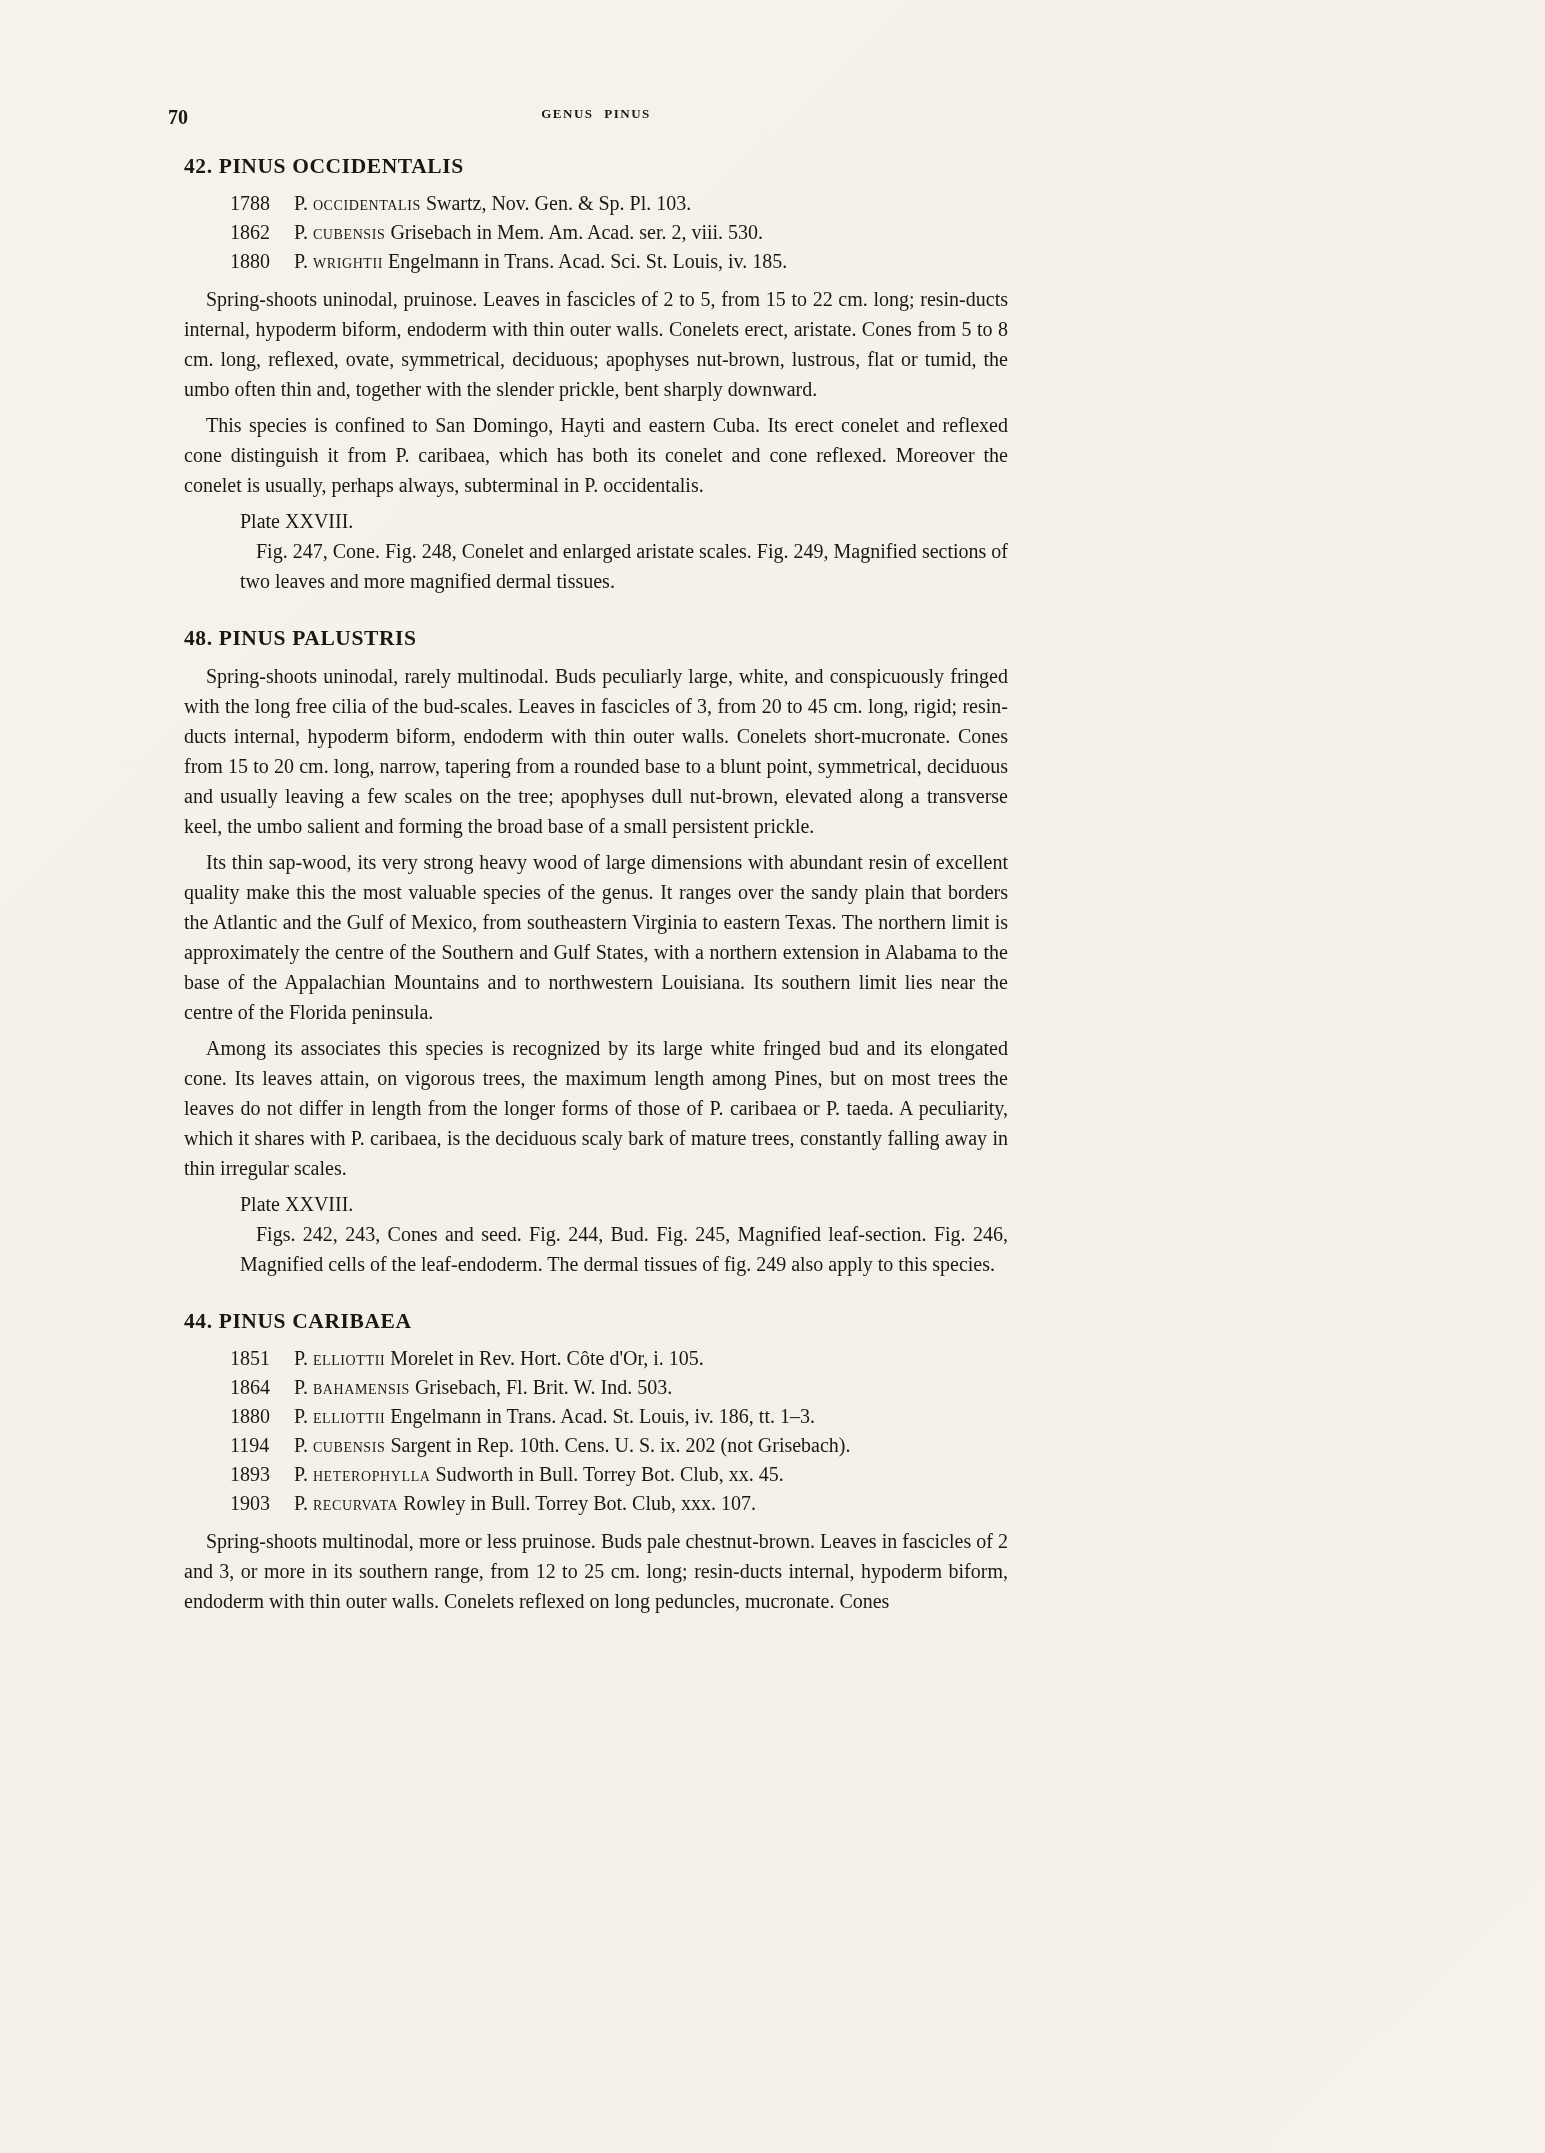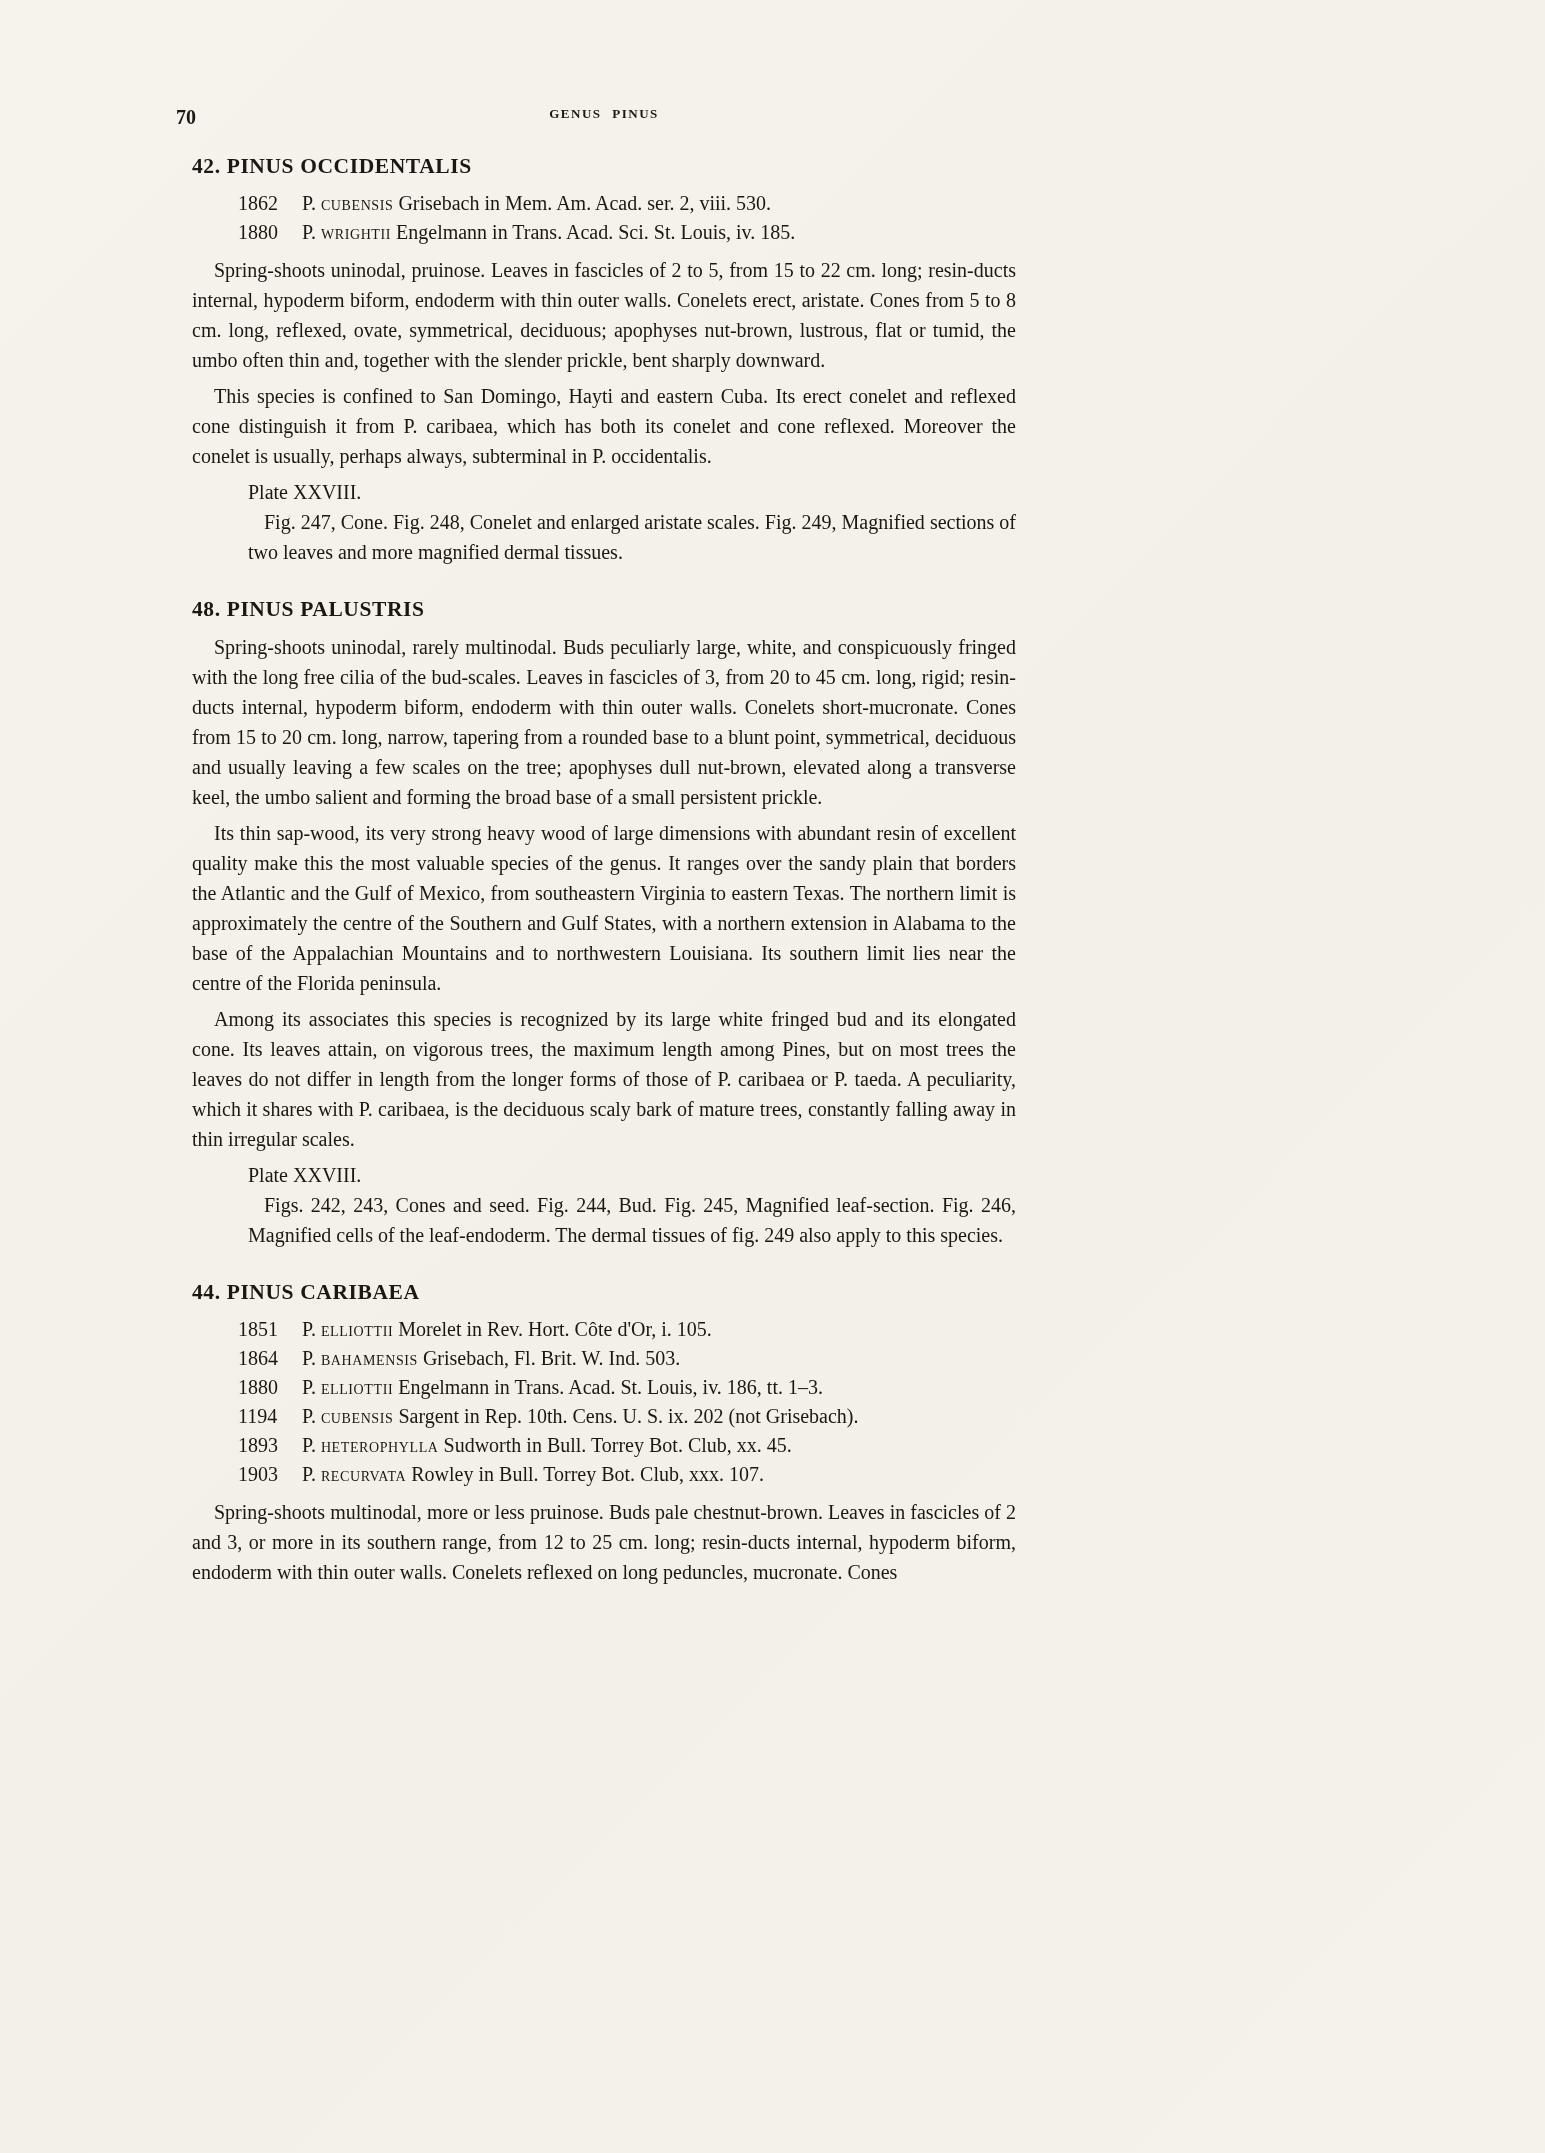--- a/index.html
+++ b/index.html
@@ -6,21 +6,21 @@
   body {
     width: 1545px;
     height: 2153px;
     background: linear-gradient(135deg, #f6f3ec 0%, #f3f0e8 55%, #f5f2ea 100%);
     font-family: "Liberation Serif", "DejaVu Serif", serif;
     color: #1b1712;
     position: relative;
   }
   .content {
     position: absolute;
-    left: 176px;
+    left: 168px;
     top: 106px;
     width: 856px;
   }
   .page-header {
     position: relative;
     height: 32px;
     margin-bottom: 16px;
   }
   .page-number {
     position: absolute;
@@ -84,20 +84,24 @@
 
   <div class="page-header">
     <span class="page-number">70</span>
     <span class="running-title">GENUS PINUS</span>
   </div>
 
   <section class="species-section">
     <h2 class="species-heading">42. PINUS OCCIDENTALIS</h2>
     <div class="synonymy">
       <div class="syn-row">
+        <span class="syn-year">1788</span>
+        <span class="syn-text"><span>P.</span> <span class="sc">occidentalis</span> <span>Swartz, Nov. Gen. &amp; Sp. Pl. 103.</span></span>
+      </div>
+      <div class="syn-row">
         <span class="syn-year">1862</span>
         <span class="syn-text"><span>P.</span> <span class="sc">cubensis</span> <span>Grisebach in Mem. Am. Acad. ser. 2, viii. 530.</span></span>
       </div>
       <div class="syn-row">
         <span class="syn-year">1880</span>
         <span class="syn-text"><span>P.</span> <span class="sc">wrightii</span> <span>Engelmann in Trans. Acad. Sci. St. Louis, iv. 185.</span></span>
       </div>
     </div>
     <p class="body-par">Spring-shoots uninodal, pruinose. Leaves in fascicles of 2 to 5, from 15 to 22 cm. long; resin-ducts internal, hypoderm biform, endoderm with thin outer walls. Conelets erect, aristate. Cones from 5 to 8 cm. long, reflexed, ovate, symmetrical, deciduous; apophyses nut-brown, lustrous, flat or tumid, the umbo often thin and, together with the slender prickle, bent sharply downward.</p>
     <p class="body-par">This species is confined to San Domingo, Hayti and eastern Cuba. Its erect conelet and reflexed cone distinguish it from P. caribaea, which has both its conelet and cone reflexed. Moreover the conelet is usually, perhaps always, subterminal in P. occidentalis.</p>

